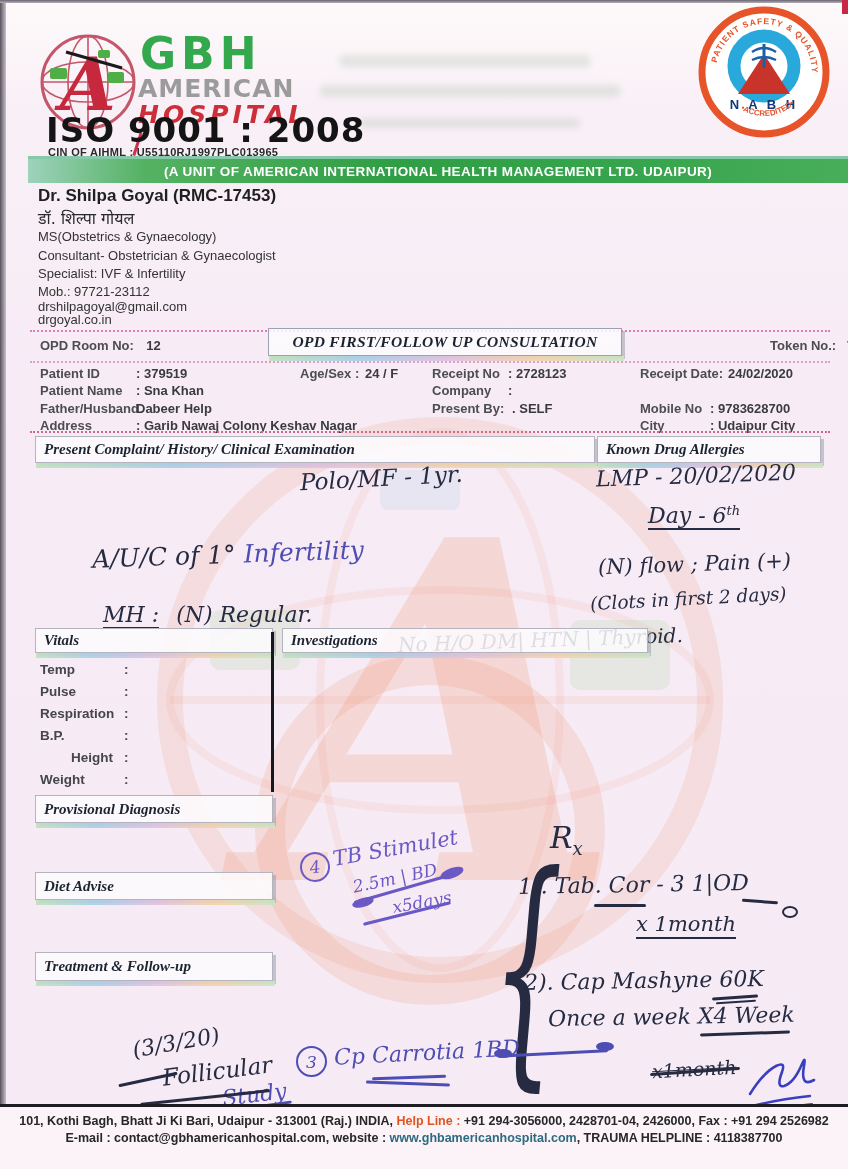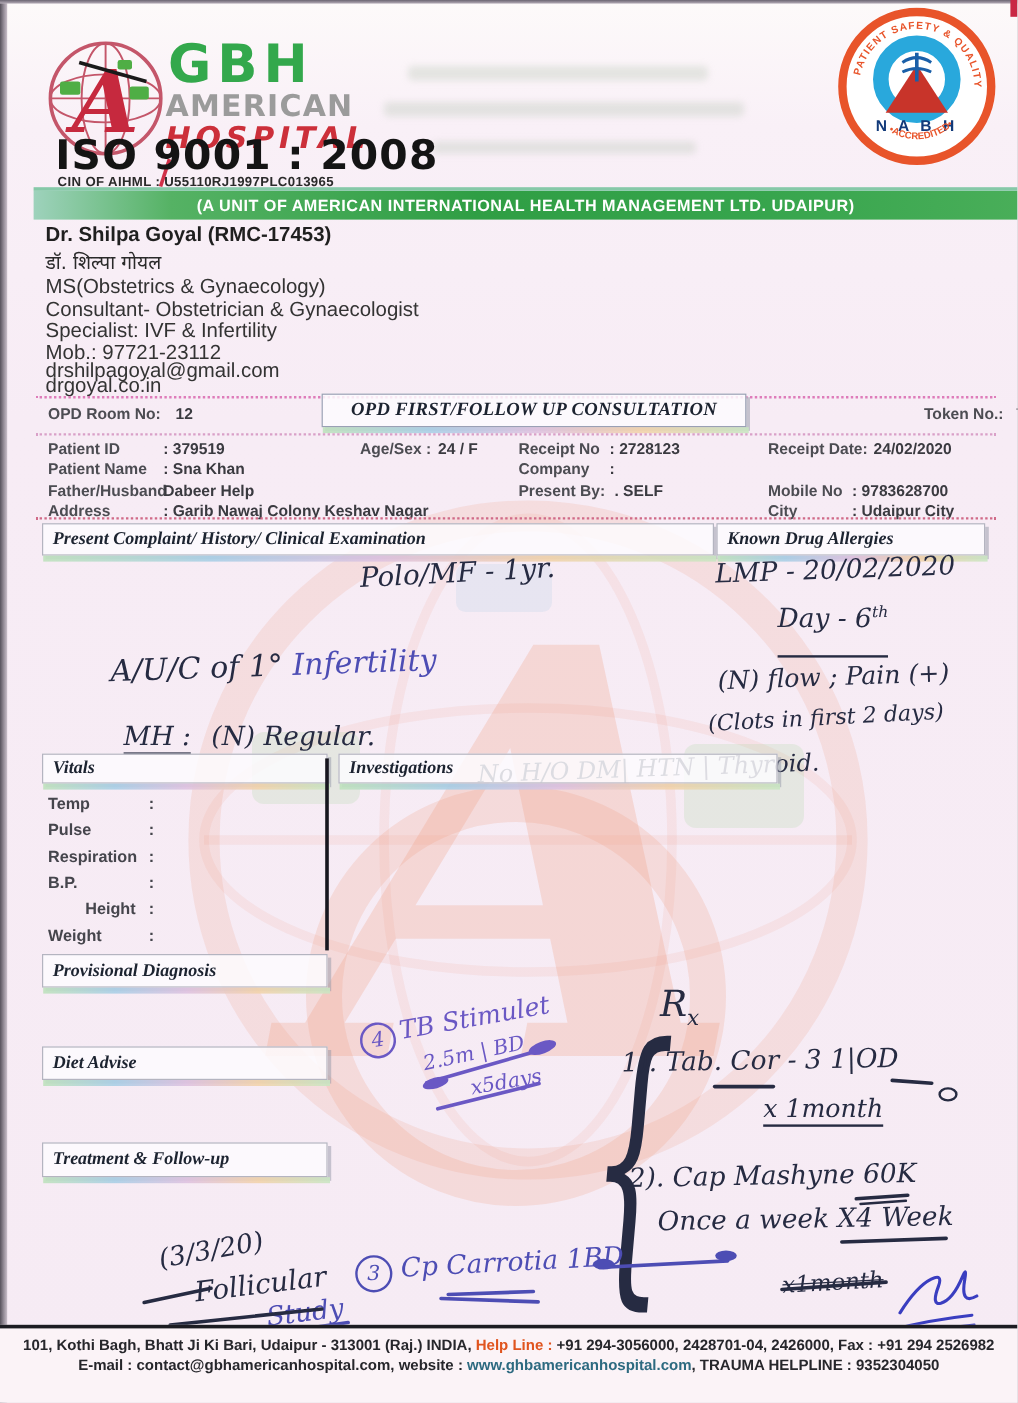--- a/index.html
+++ b/index.html
@@ -16,21 +16,21 @@
   .gbh{font-weight:800;font-size:44px;letter-spacing:5px;color:#33a84c;font-family:"DejaVu Sans",sans-serif;}
   .american{font-weight:800;font-size:25px;letter-spacing:1px;color:#9b9b9b;font-family:"DejaVu Sans",sans-serif;}
   .hospital{font-weight:800;font-size:25px;letter-spacing:4px;color:#cc2f3a;font-family:"DejaVu Sans",sans-serif;font-style:italic;}
   .iso{font-weight:800;font-size:34px;letter-spacing:1px;color:#141414;font-family:"DejaVu Sans",sans-serif;}
   .cin{font-weight:700;font-size:11px;color:#2a2a2a;letter-spacing:.3px;}
   .banner{left:28px;top:156px;width:820px;height:24px;display:flex;align-items:center;justify-content:center;
           background:linear-gradient(90deg,#9ed2bc 0%,#55b264 14%,#2f9e44 45%,#37a54d 75%,#49ae59 100%);
           border-top:3px solid #86c9a8;}
   .banner span{color:#fff;font-weight:700;font-size:13.5px;letter-spacing:.4px;}
   
-  .doc{color:#333;font-size:17px;}
+  .doc{color:#333;font-size:13px;}
   .doc.name{font-weight:700;font-size:17px;color:#1f1f1f;}
   .doc.hindi{font-size:16px;color:#2a2a2a;font-family:"DejaVu Sans",sans-serif;}
   
   .dotted{height:0;border-top:2px dotted #de7cba;}
   
   .hbox{background:rgba(253,252,254,.85);border:1px solid #b4b4c0;box-shadow:3px 3px 0 rgba(148,152,168,.5);
         display:flex;align-items:center;padding-left:8px;
         font-family:"Liberation Serif",serif;font-style:italic;font-weight:700;font-size:15px;color:#1c2330;}
   .hbox::after{content:"";position:absolute;left:0;right:-3px;bottom:-6px;height:5px;
         background:linear-gradient(90deg,#bfe2bd,#a9cfe6,#dec2e0,#f2d3ab,#c9e6c3);opacity:.9;}
@@ -174,21 +174,21 @@
 
   <div class="abs hbox" style="left:35px;top:436px;width:550px;height:25px;">
     <span>Present Complaint/ History/ Clinical Examination</span>
   </div>
   <div class="abs hbox" style="left:597px;top:436px;width:214px;height:25px;">
     <span>Known Drug Allergies</span>
   </div>
 
   <div class="abs hw" style="left:300px;top:465px;font-size:23px;transform:rotate(-3deg);">Polo/MF - 1yr.</div>
   <div class="abs hw" style="left:596px;top:463px;font-size:22px;transform:rotate(-2deg);">LMP - 20/02/2020</div>
-  <div class="abs hw" style="left:648px;top:503px;font-size:22px;border-bottom:2px solid #262b42;padding-bottom:18px;">
+  <div class="abs hw" style="left:648px;top:503px;font-size:22px;border-bottom:2px solid #262b42;padding-bottom:0;">
     <span>Day - 6</span><sup style="font-size:13px;">th</sup>
   </div>
   <div class="abs hw" style="left:92px;top:540px;font-size:25px;transform:rotate(-2deg);">
     <span>A/U/C of 1°</span>
     <span class="hwB">Infertility</span>
   </div>
   <div class="abs hw" style="left:598px;top:552px;font-size:21px;transform:rotate(-2deg);">(N) flow ; Pain (+)</div>
   <div class="abs hw" style="left:590px;top:588px;font-size:18.5px;transform:rotate(-3deg);">(Clots in first 2 days)</div>
   <div class="abs hw" style="left:103px;top:602px;font-size:22px;">
     <span style="border-bottom:2px solid #262b42;">MH :</span>
@@ -271,16 +271,16 @@
   <div class="stroke" style="left:212px;top:1106px;width:80px;height:2.5px;background:#4d4db4;transform:rotate(-8deg);"></div>
 
   <svg class="abs" style="left:742px;top:1050px;" width="84" height="66" viewBox="0 0 84 66">
     <path d="M8,44 q14,-22 26,-28 q10,-5 6,6 q-6,16 2,14 q10,-3 18,-22 q4,-9 2,2 q-4,22 10,14" fill="none" stroke="#3a3ec0" stroke-width="2.6" stroke-linecap="round"></path>
     <path d="M2,58 q30,-8 66,-12" fill="none" stroke="#3a3ec0" stroke-width="2.4" stroke-linecap="round"></path>
     <path d="M10,64 q28,-7 60,-10" fill="none" stroke="#3a3ec0" stroke-width="2" stroke-linecap="round"></path>
   </svg>
 
   <div class="abs footer">
     <div style="margin-top:7px;"><span>101, Kothi Bagh, Bhatt Ji Ki Bari, Udaipur - 313001 (Raj.) INDIA, </span><span class="hl">Help Line :</span><span> +91 294-3056000, 2428701-04, 2426000, Fax : +91 294 2526982</span></div>
-    <div style="margin-top:3px;"><span>E-mail : contact@gbhamericanhospital.com, website : </span><span class="web">www.ghbamericanhospital.com</span><span>, TRAUMA HELPLINE : 9352304050</span></div>
+    <div style="margin-top:3px;"><span>E-mail : contact@gbhamericanhospital.com, website : </span><span class="web">www.ghbamericanhospital.com</span><span>, TRAUMA HELPLINE : 4118387700</span></div>
   </div>
 
 </div>
 
 </body></html>

